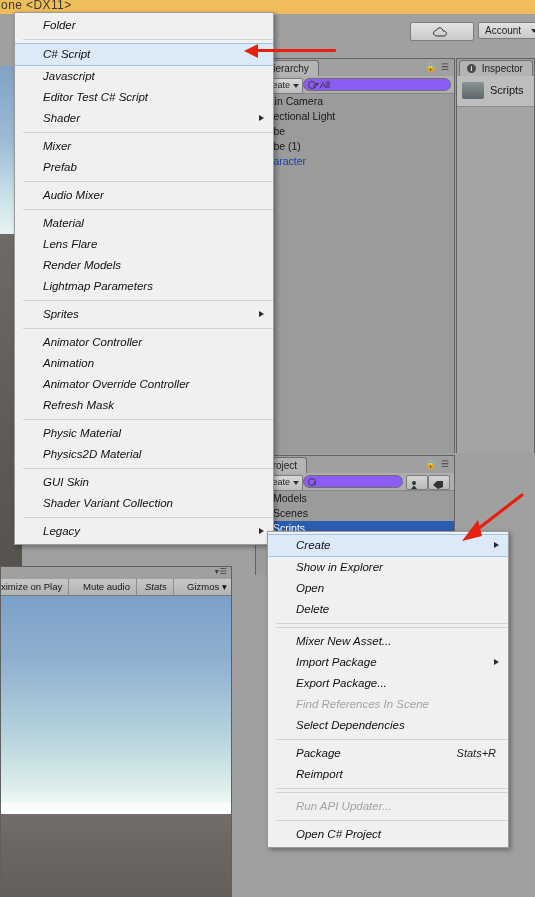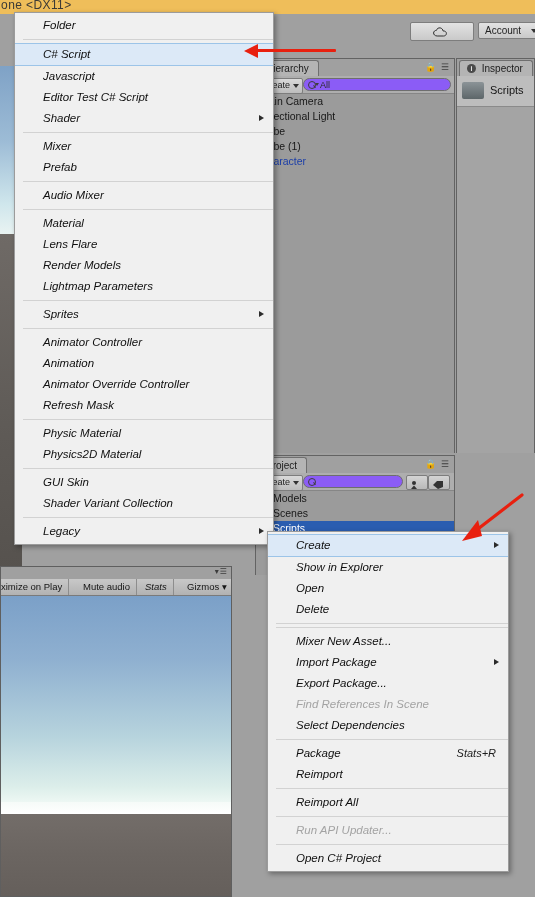--- a/index.html
+++ b/index.html
@@ -317,21 +317,20 @@
   <div class="mi">Export Package...</div>
   <div class="mi disabled">Find References In Scene</div>
   <div class="mi">Select Dependencies</div>
   <div class="msep"></div>
   <div class="mi">
     <span>Package</span>
     <span class="shortcut">Stats+R</span>
   </div>
   <div class="mi">Reimport</div>
   <div class="msep"></div>
-  <div class="mi">Reimport All</div>
   <div class="msep"></div>
   <div class="mi disabled">Run API Updater...</div>
   <div class="msep"></div>
   <div class="mi">Open C# Project</div>
 </div>
 
 <div class="abs" style="left:244px;top:44px;width:92px;height:14px;">
   <div class="redline" style="left:12px;top:5px;width:80px;"></div>
   <div class="redhead" style="left:0px;top:0px;
        border-top:7px solid transparent;border-bottom:7px solid transparent;border-right:14px solid #e8200f;"></div>

